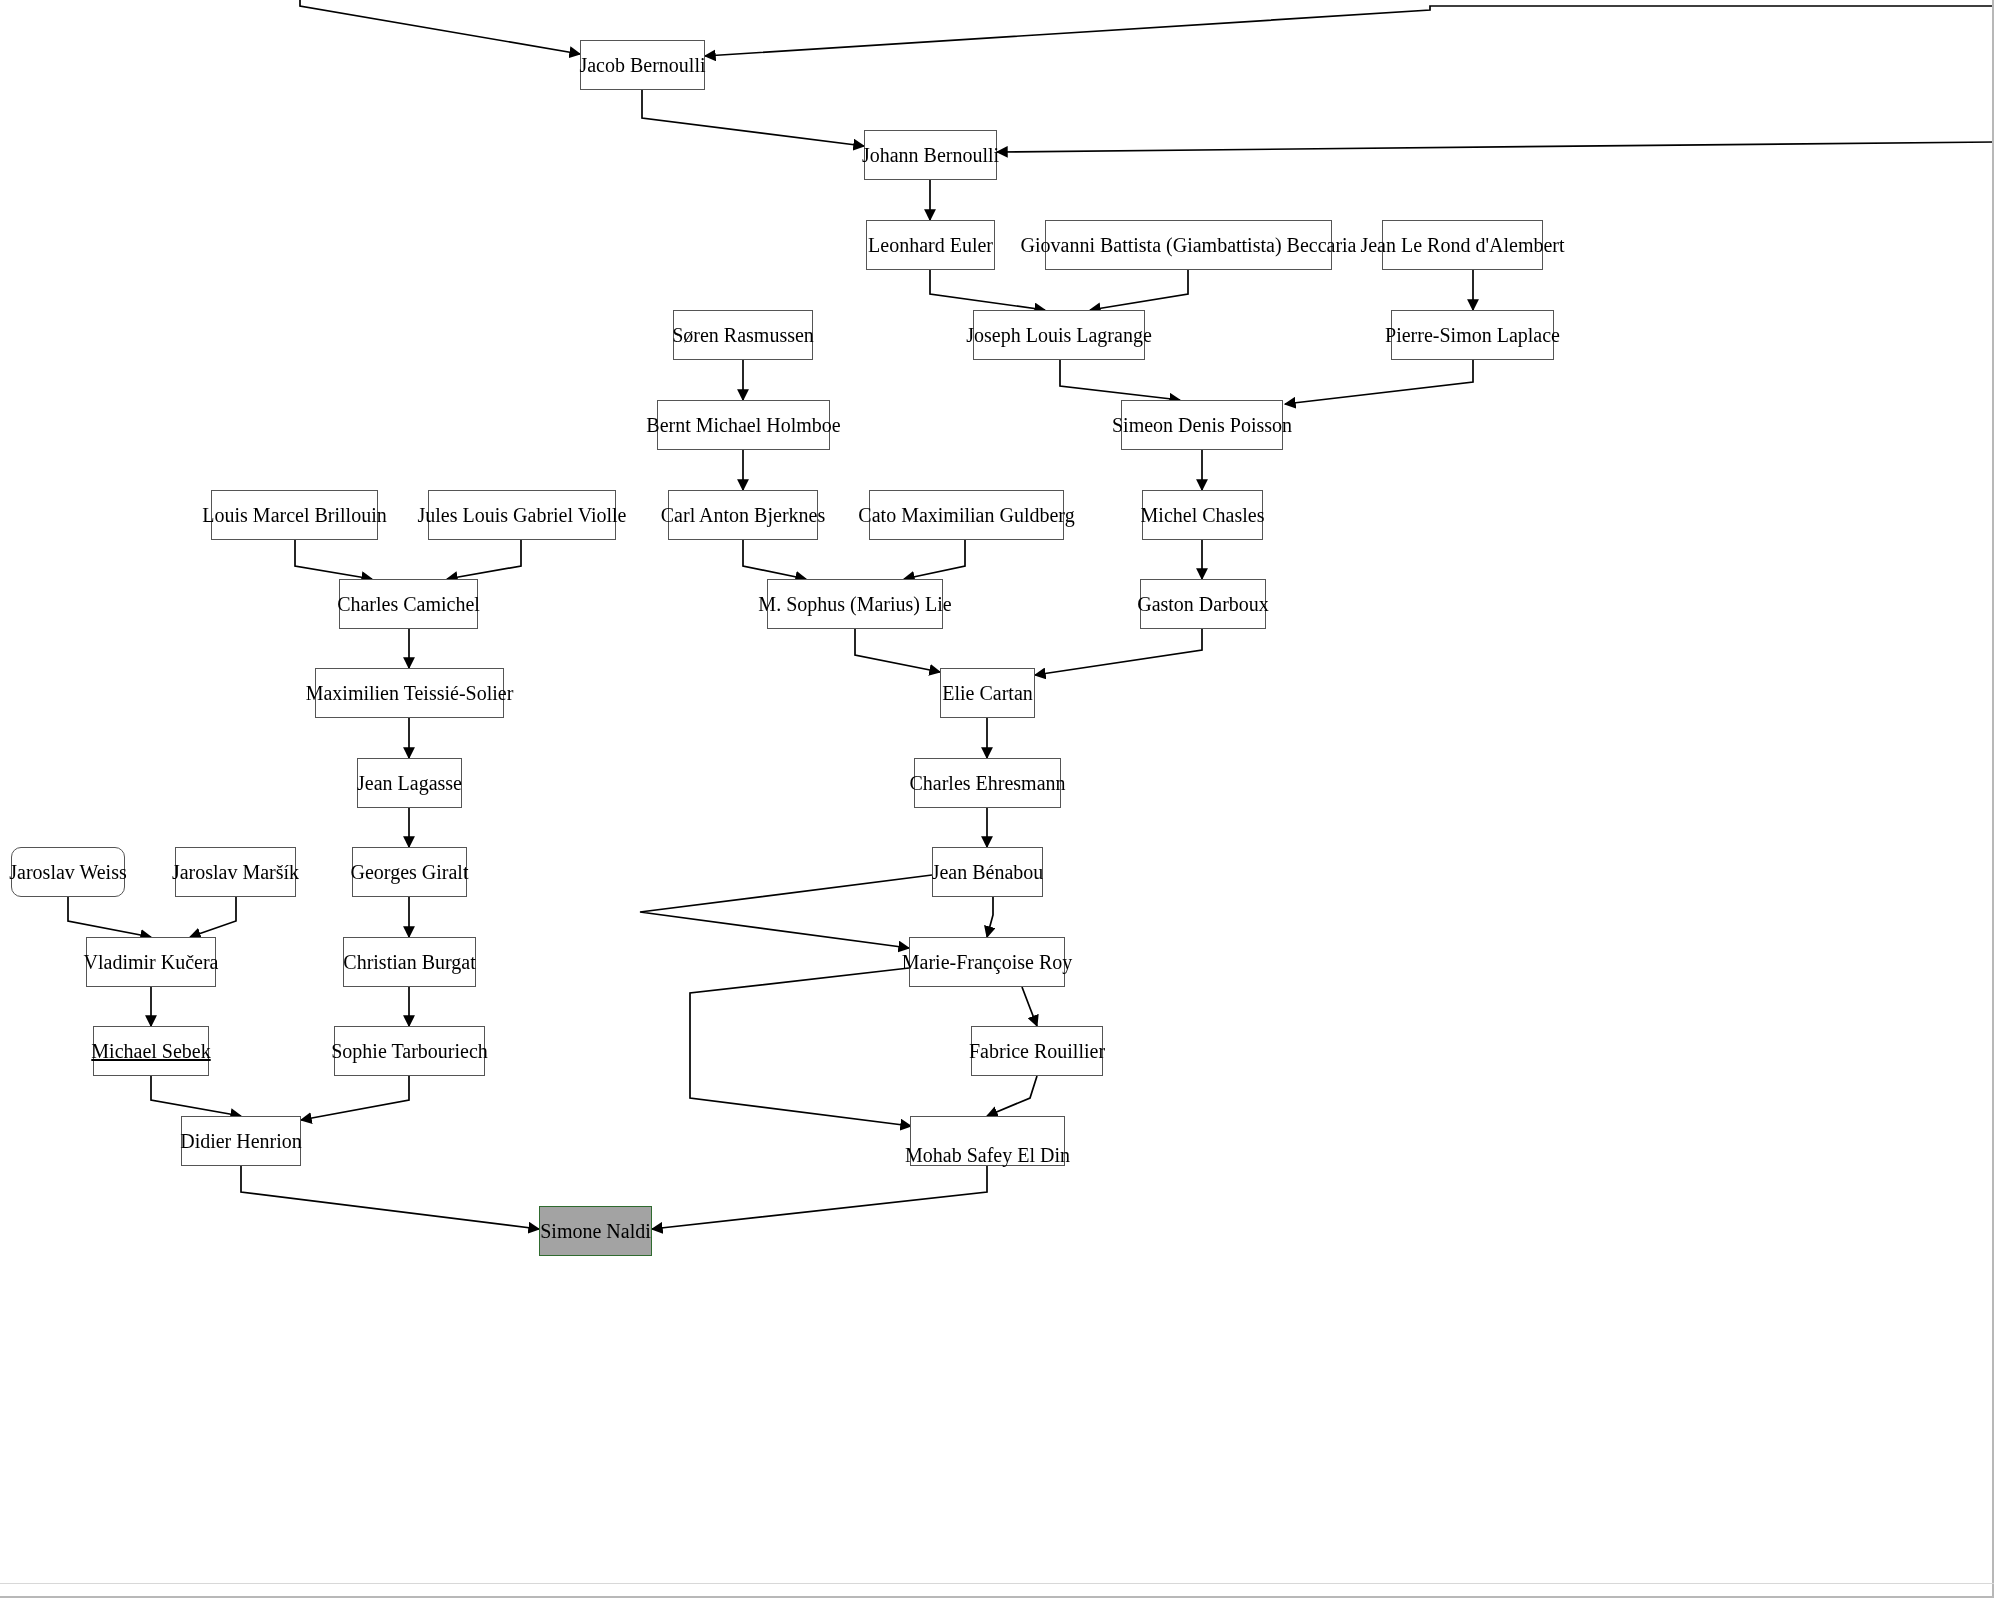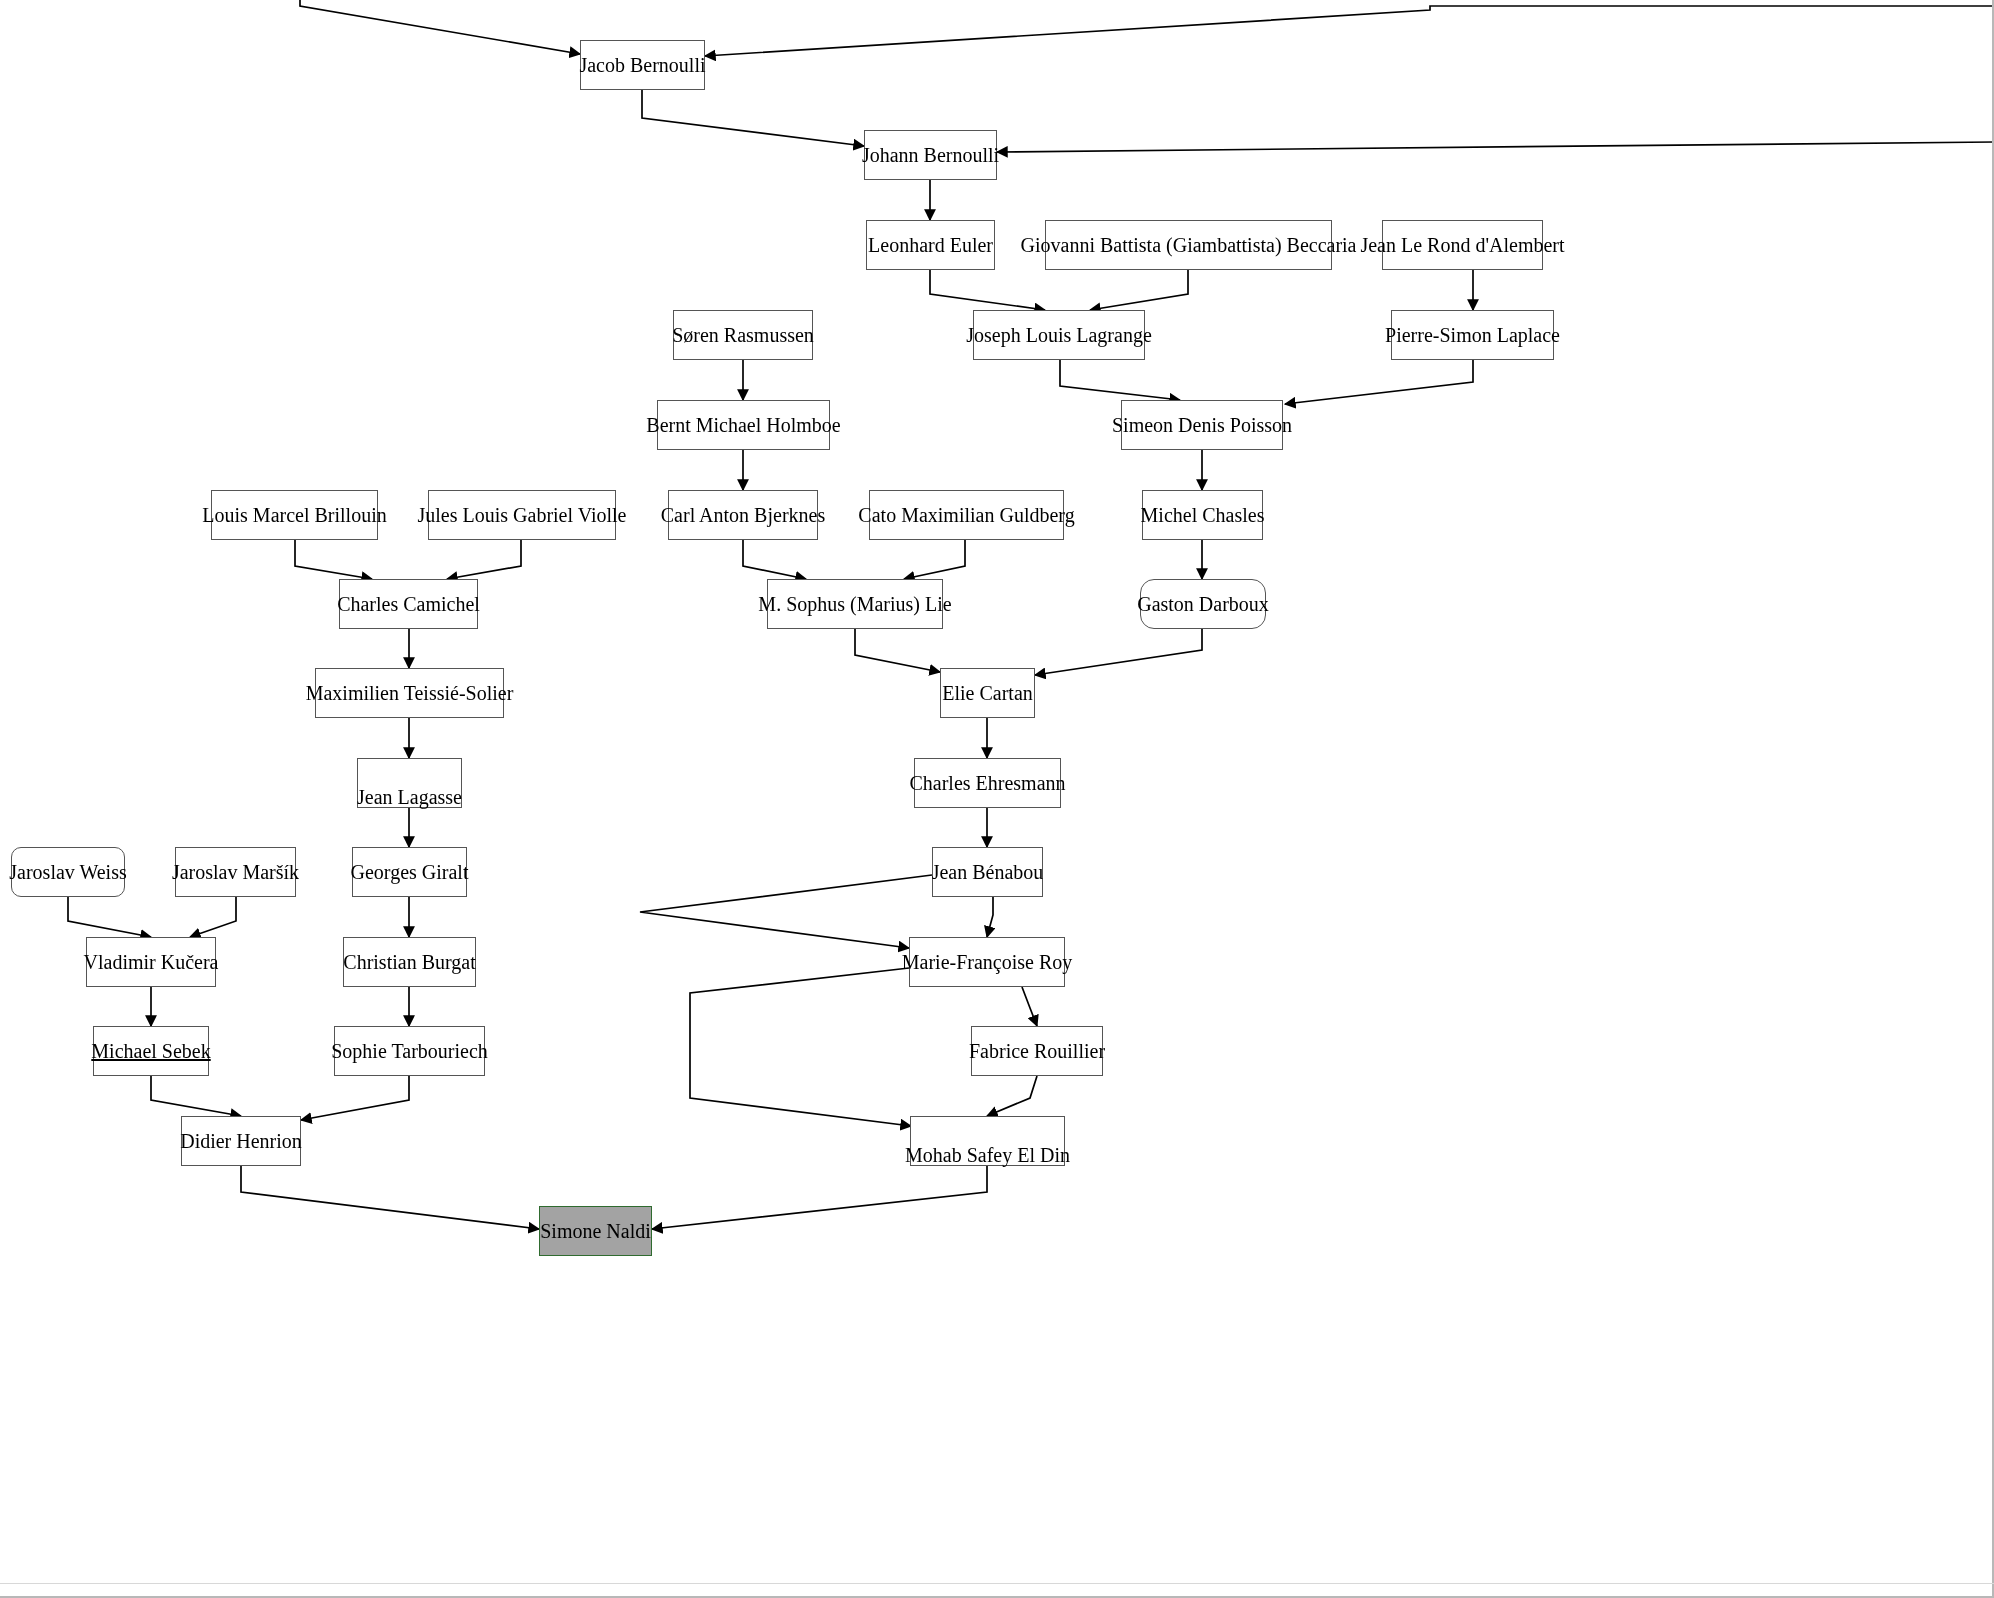--- a/index.html
+++ b/index.html
@@ -112,30 +112,30 @@
       </div>
       <div class="node-box" style="left: 1142px; top: 490px; width: 121px; height: 50px;">
         <span>Michel Chasles</span>
       </div>
       <div class="node-box" style="left: 339px; top: 579px; width: 139px; height: 50px;">
         <span>Charles Camichel</span>
       </div>
       <div class="node-box" style="left: 767px; top: 579px; width: 176px; height: 50px;">
         <span>M. Sophus (Marius) Lie</span>
       </div>
-      <div class="node-box" style="left: 1140px; top: 579px; width: 126px; height: 50px; border-radius: 14px;">
+      <div class="node-box" style="left: 1140px; top: 579px; width: 126px; height: 50px;">
         <span>Gaston Darboux</span>
       </div>
       <div class="node-box" style="left: 315px; top: 668px; width: 189px; height: 50px;">
         <span>Maximilien Teissié-Solier</span>
       </div>
       <div class="node-box" style="left: 940px; top: 668px; width: 95px; height: 50px;">
         <span>Elie Cartan</span>
       </div>
-      <div class="node-box" style="left: 357px; top: 758px; width: 105px; height: 50px; align-items: flex-end;">
+      <div class="node-box" style="left: 357px; top: 758px; width: 105px; height: 50px;">
         <span>Jean Lagasse</span>
       </div>
       <div class="node-box" style="left: 914px; top: 758px; width: 147px; height: 50px;">
         <span>Charles Ehresmann</span>
       </div>
       <div class="node-box" style="left: 11px; top: 847px; width: 114px; height: 50px; border-radius: 10px;">
         <span>Jaroslav Weiss</span>
       </div>
       <div class="node-box" style="left: 175px; top: 847px; width: 121px; height: 50px;">
         <span>Jaroslav Maršík</span>

